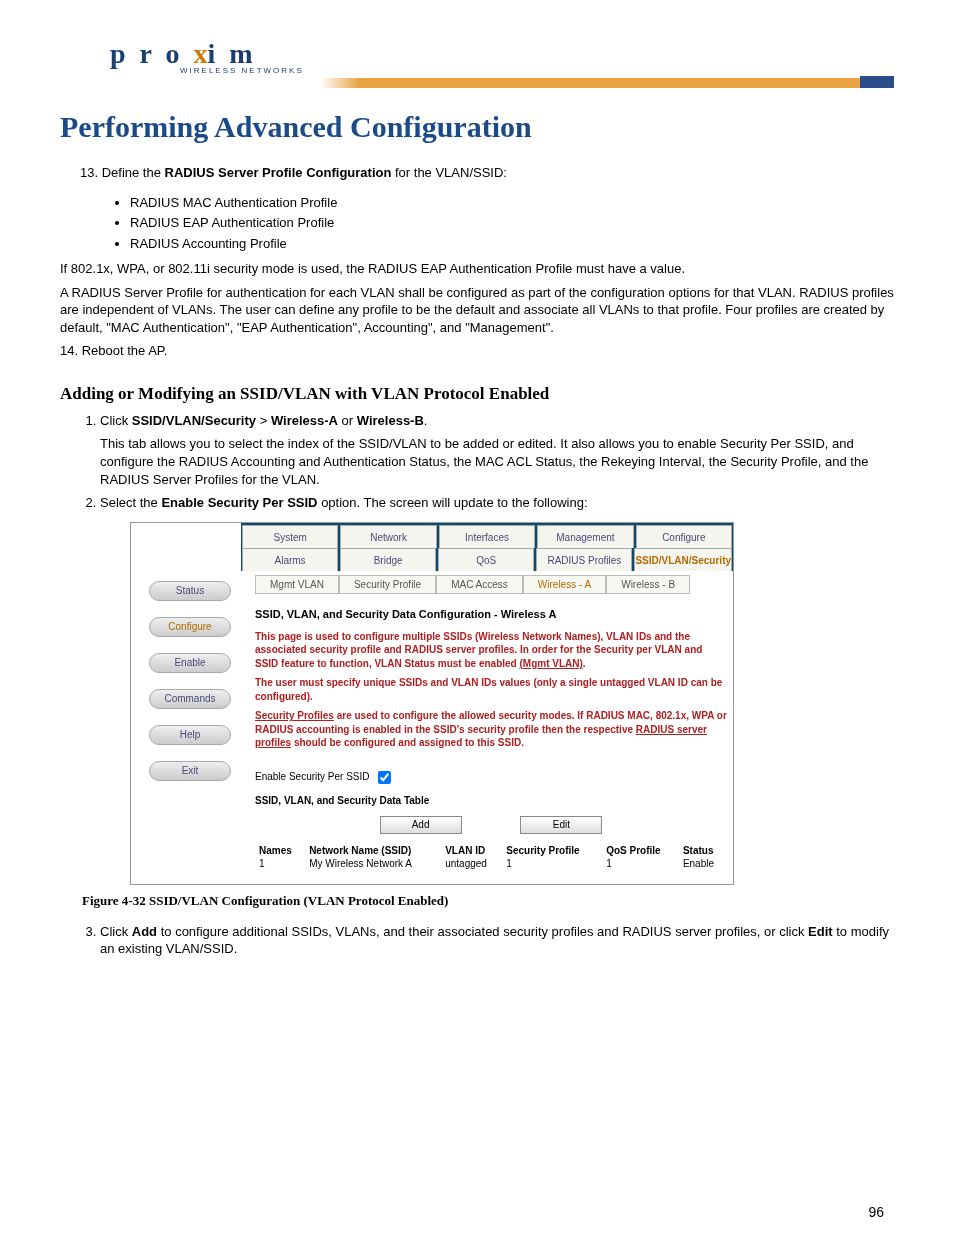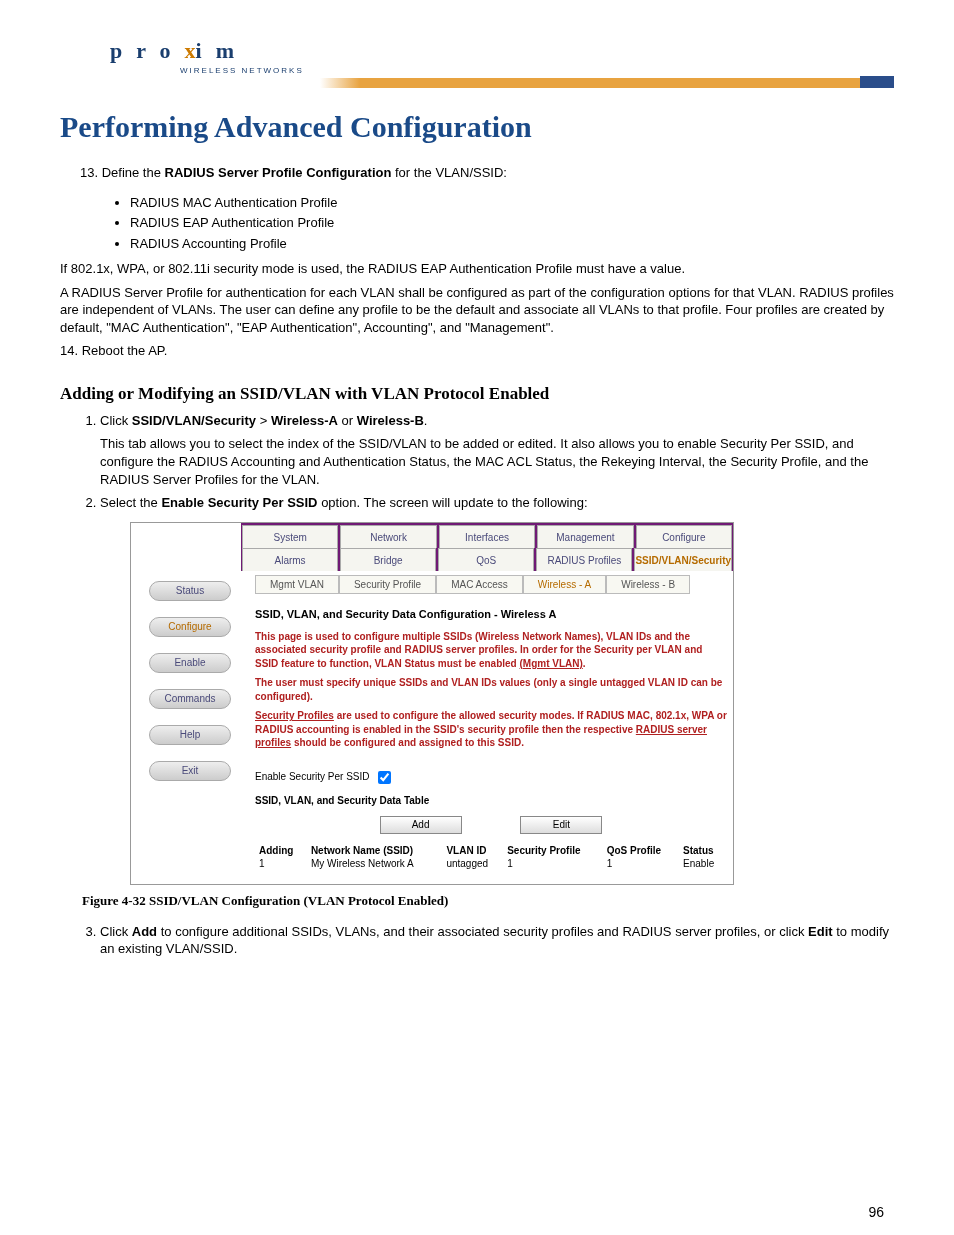--- a/index.html
+++ b/index.html
@@ -18,21 +18,21 @@
   .banner {
     position: relative;
     height: 70px;
     margin-bottom: 8px;
   }
   .logo-text {
     position: absolute;
     left: 50px;
     top: 8px;
     font-family: Georgia, serif;
-    font-size: 22px;
+    font-size: 28px;
     letter-spacing: 14px;
     font-weight: bold;
     color: #1a3e6e;
     text-transform: lowercase;
   }
   .logo-x { color: #cc7a00; letter-spacing: 0; }
   .logo-sub {
     position:absolute; left:120px; top:36px; font-size:8px; letter-spacing:2px; color:#1a3e6e;
   }
   .banner-orange-line {
@@ -66,21 +66,21 @@
   }
   .figure-box {
     margin: 10px 0 8px 70px;
     width: 602px;
     border: 1px solid #999;
     background:#fff;
     font-family: Verdana, Arial, sans-serif;
     font-size: 10px;
   }
   .fb-tabs1, .fb-tabs2 {
-    display:flex; background:#701a75;
+    display:flex; background:#0c4a6e;
   }
   .fb-tab {
     flex:1; text-align:center; padding:6px 0 5px;
     color:#4a4a7a; border:1px solid #aaa; margin:2px 1px 0 1px; border-bottom:none;
     background:#f5f5f0; 
   }
   .fb-tab.active { color:#b56b00; font-weight:bold; }
   .fb-tabs2 .fb-tab { margin-top:0; }
   .fb-filler { width:110px; background:#fff; }
   .fb-content-row { display:flex;justify-content:space-between; }
@@ -223,21 +223,21 @@
         <div class="fb-table-title">SSID, VLAN, and Security Data Table</div>
 
         <div class="fb-btns">
           <span class="fb-btn">Add</span>
           <span class="fb-btn">Edit</span>
         </div>
 
         <table class="fb-data">
           <tbody>
               <tr>
-            <th>Adding</th>
+            <th>Names</th>
             <th>Network Name (SSID)</th>
             <th>VLAN ID</th>
             <th>Security Profile</th>
             <th>QoS Profile</th>
             <th>Status</th>
           </tr>
           <tr>
             <td>1</td>
             <td>My Wireless Network A</td>
             <td>untagged</td>

